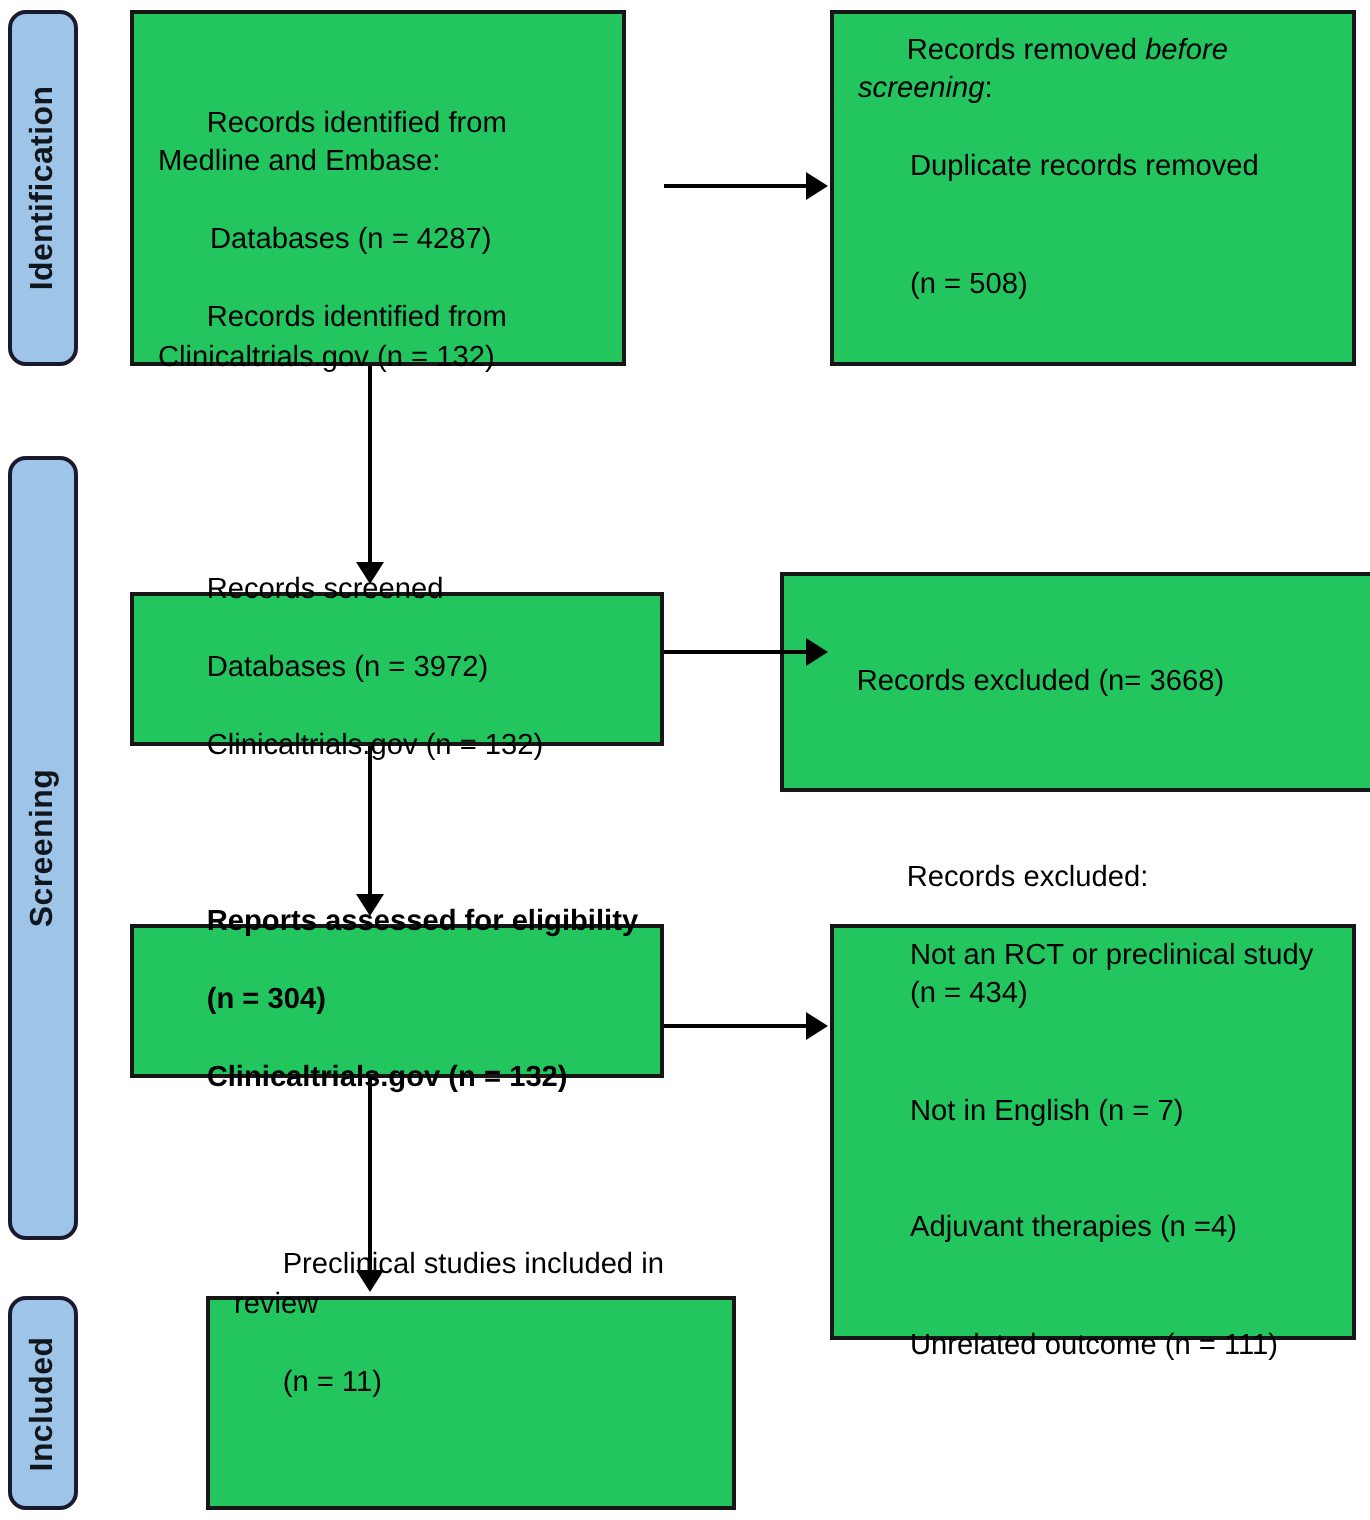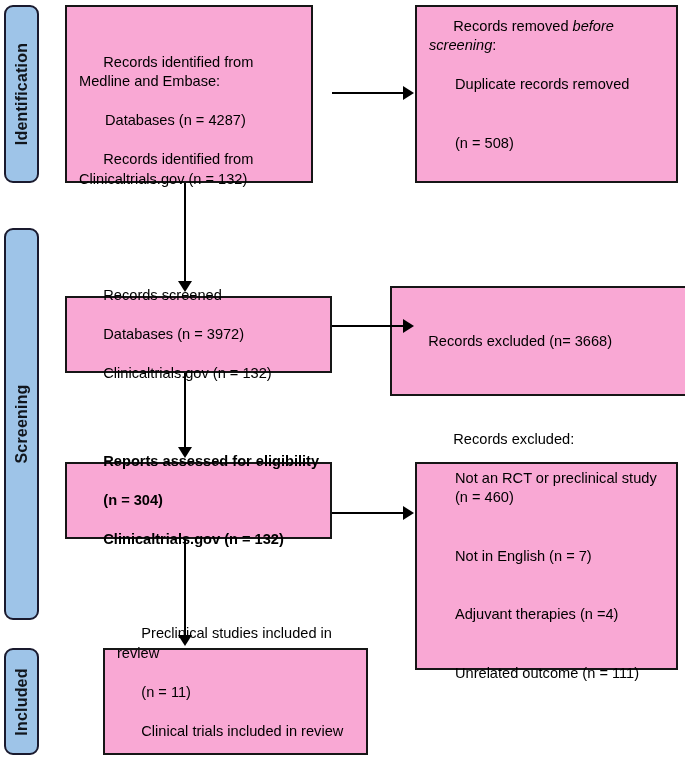--- a/index.html
+++ b/index.html
@@ -36,21 +36,21 @@
     white-space: nowrap;
     font-size: 16px;
     font-weight: bold;
     letter-spacing: 0.2px;
     color: #11161d;
   }
 
   
   .flow-box {
     position: absolute;
-    background: #f9a8d4;
+    background: #22c55e;
     border: 2px solid #161616;
     box-sizing: border-box;
     padding: 0;
   }
   .flow-box .box-text {
     position: absolute;
     left: 12px;
     right: 8px;
     font-size: 14.6px;
     line-height: 19.5px;
@@ -153,35 +153,35 @@
     <div class="box-text">
       <span>Reports assessed for eligibility</span><br>
       <span>(n = 304)</span><br>
       <span>Clinicaltrials.gov (n = 132)</span>
     </div>
   </div>
 
   <div class="flow-box vcenter" style="left:415px; top:462px; width:263px; height:208px;">
     <div class="box-text">
       <span>Records excluded:</span>
-      <span class="indent-1">Not an RCT or preclinical study (n = 460)</span>
+      <span class="indent-1">Not an RCT or preclinical study (n = 434)</span>
       <span class="indent-1">Not in English (n = 7)</span>
       <span class="indent-1">Adjuvant therapies (n =4)</span>
       <span class="indent-1">Unrelated outcome (n = 111)</span>
     </div>
   </div>
 
   <div class="conn conn-h" style="left:332px; top:512px; width:72px;"></div>
   <div class="arrowhead arrow-right" style="left:403px; top:506px;"></div>
 
   <div class="conn conn-v" style="left:184px; top:539px; height:96px;"></div>
   <div class="arrowhead arrow-down" style="left:178px; top:635px;"></div>
 
   <div class="flow-box vcenter" style="left:65px; top:648px; width:265px; height:107px;margin-left:38px;">
     <div class="box-text">
       <span>Preclinical studies included in review</span><br>
       <span>(n = 11)</span><br>
-      <span>Clinical trials included in review</span><br>
+      <br>
       
     </div>
   </div>
 
 </div>
 
 </body></html>

